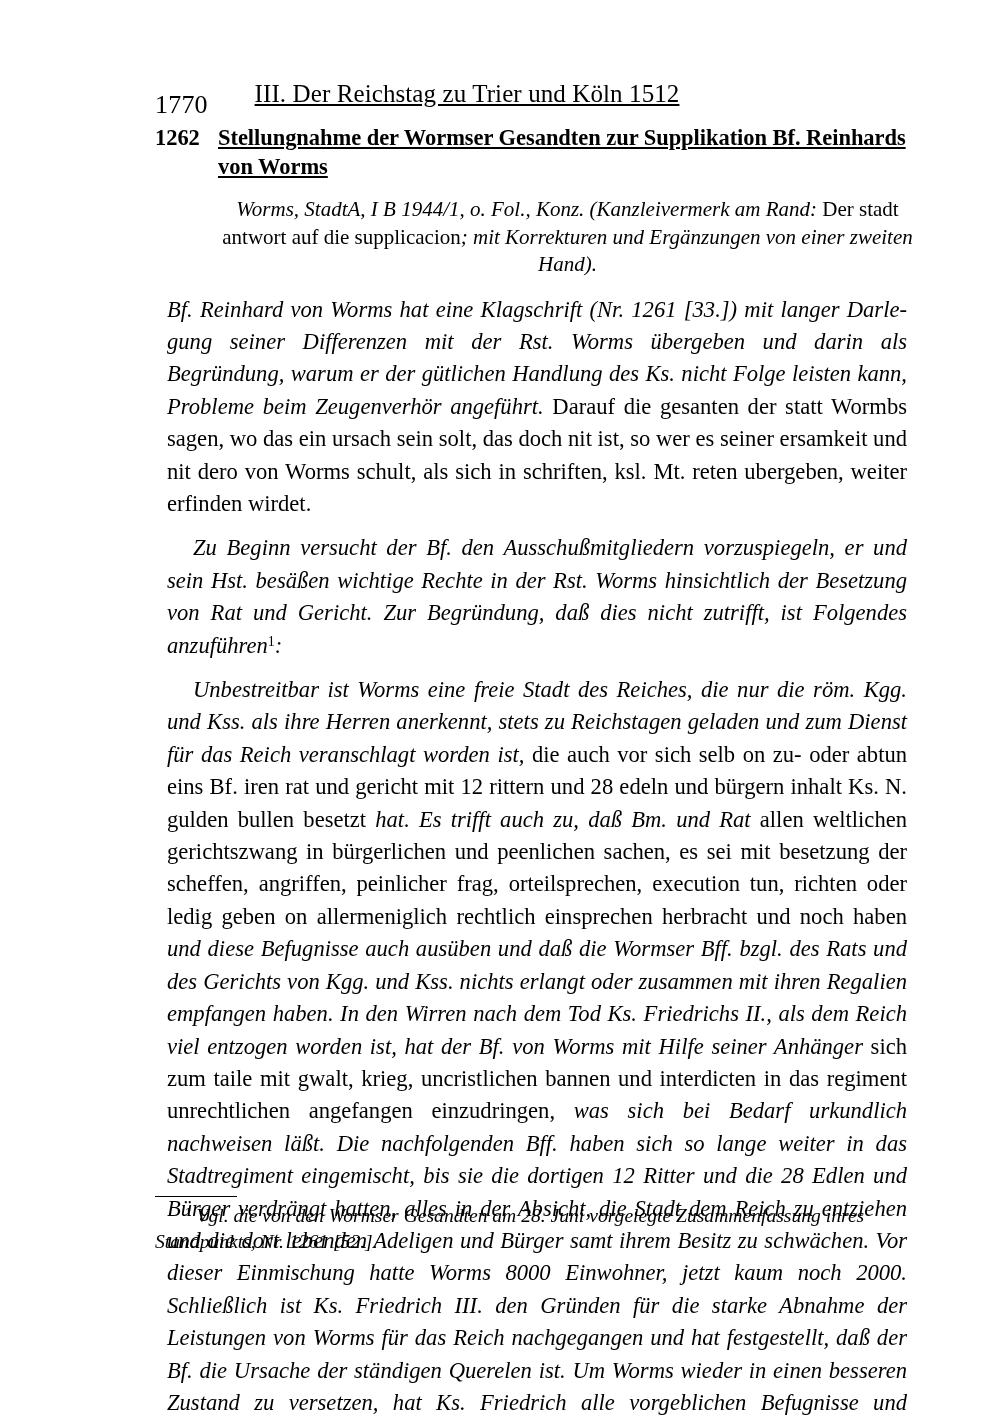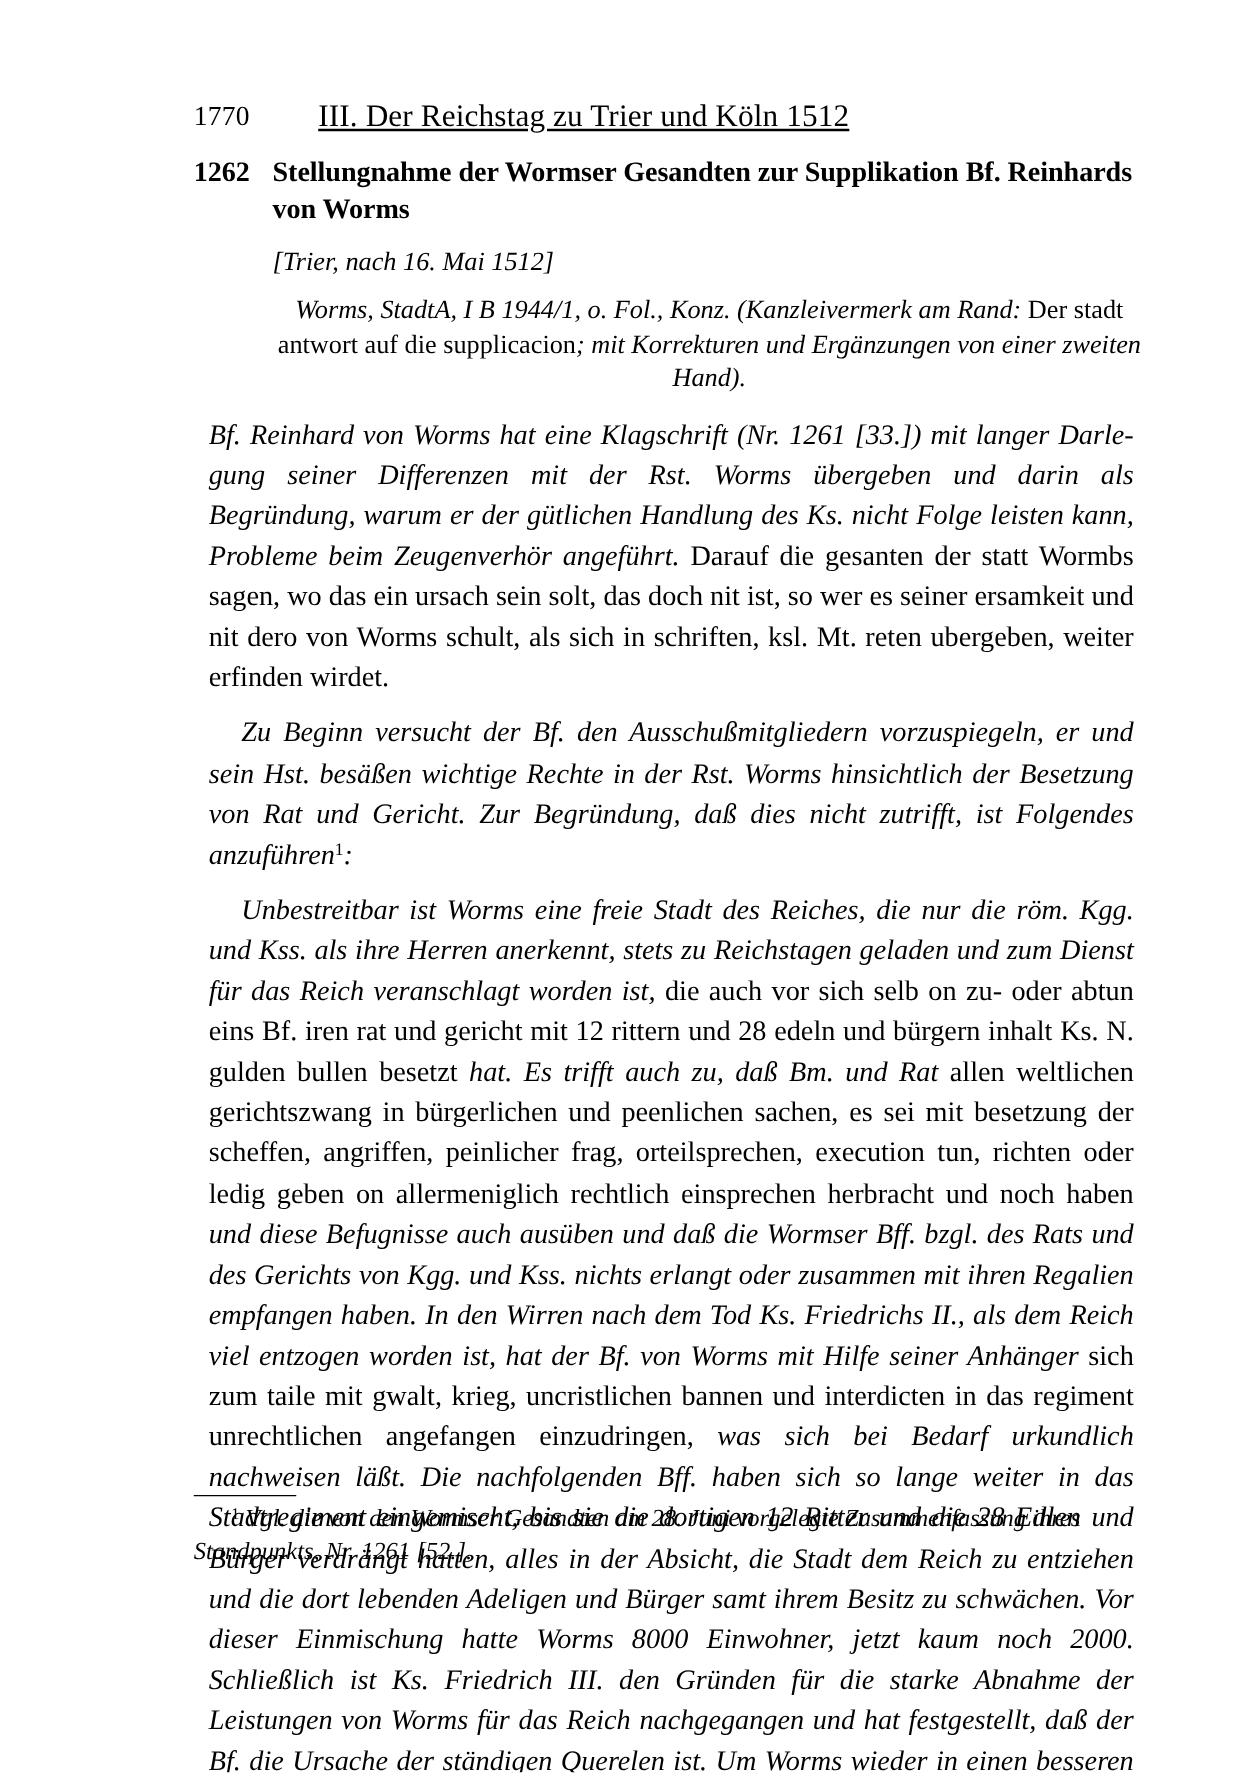--- a/index.html
+++ b/index.html
@@ -34,22 +34,22 @@
   .running-head {
     position: relative;
     height: 30px;
     margin-top: 78px;
     font-size: 20.5px;
     line-height: 30px;
   }
   .folio {
     position: absolute;
     left: 0;
-    top: 0;
-    font-size: 22px;
+    top: 12px;
+    font-size: 26px;
     letter-spacing: 0.2px;
   }
   .head-title {
     position: absolute;
     left: 0;
     top: 1px;
     width: 764px;
     text-align: center;
     font-size: 25px;
     letter-spacing: 0.1px;
@@ -60,20 +60,21 @@
 
   
   .doc-heading {
     position: relative;
     margin-top: 15px;
     padding-left: 63px;
     font-weight: bold;
     font-size: 22.5px;
     line-height: 29px;
     letter-spacing: -0.05px;
+    text-decoration: underline;
   }
   .doc-heading .doc-number {
     position: absolute;
     left: 0;
     top: 0;
     font-weight: bold;
     font-size: 22.5px;
   }
 
   
@@ -158,21 +159,20 @@
       <span class="folio">1770</span>
       <span class="head-title">III. Der Reichstag zu Trier und Köln 1512</span>
     </div>
 
     <h1 class="doc-heading">
       <span class="doc-number">1262</span>
       <span>Stellungnahme der Wormser Gesandten zur Supplikation Bf. Reinhards von Worms</span>
     </h1>
 
     <div class="meta-block">
-      <div class="meta-date">[Trier, nach 16. Mai 1512]</div>
       <div class="meta-source"><span class="it">Worms, StadtA, I B 1944/1, o. Fol., Konz. (Kanzleivermerk am Rand:</span><span class="ro"> Der stadt antwort auf die supplicacion</span><span class="it">; mit Korrekturen und Ergänzungen von einer zweiten Hand).</span></div>
     </div>
 
     <div class="body-text">
 
       <p><span class="it">Bf. Reinhard von Worms hat eine Klagschrift (Nr. 1261 [33.]) mit langer Darle­gung seiner Differenzen mit der Rst. Worms übergeben und darin als Begründung, warum er der gütlichen Handlung des Ks. nicht Folge leisten kann, Probleme beim Zeugenverhör angeführt.</span><span class="ro"> Darauf die gesanten der statt Wormbs sagen, wo das ein ursach sein solt, das doch nit ist, so wer es seiner ersamkeit und nit dero von Worms schult, als sich in schriften, ksl. Mt. reten ubergeben, weiter erfinden wirdet.</span></p>
 
       <p class="indent"><span class="it">Zu Beginn versucht der Bf. den Ausschußmitgliedern vorzuspiegeln, er und sein Hst. besäßen wichtige Rechte in der Rst. Worms hinsichtlich der Besetzung von Rat und Gericht. Zur Begründung, daß dies nicht zutrifft, ist Folgendes anzuführen</span><sup>1</sup><span class="it">:</span></p>
 
       <p class="indent"><span class="it">Unbestreitbar ist Worms eine freie Stadt des Reiches, die nur die röm. Kgg. und Kss. als ihre Herren anerkennt, stets zu Reichstagen geladen und zum Dienst für das Reich veranschlagt worden ist,</span><span class="ro"> die auch vor sich selb on zu- oder abtun eins Bf. iren rat und gericht mit 12 rittern und 28 edeln und bürgern inhalt Ks. N. gulden bullen besetzt </span><span class="it">hat. Es trifft auch zu, daß Bm. und Rat</span><span class="ro"> allen weltlichen gerichtszwang in bürgerlichen und peenlichen sachen, es sei mit besetzung der scheffen, angriffen, peinlicher frag, orteilsprechen, execution tun, richten oder ledig geben on allermeniglich rechtlich einsprechen herbracht und noch haben </span><span class="it">und diese Befugnisse auch ausüben und daß die Wormser Bff. bzgl. des Rats und des Gerichts von Kgg. und Kss. nichts erlangt oder zusammen mit ihren Regalien empfangen haben. In den Wirren nach dem Tod Ks. Friedrichs II., als dem Reich viel entzogen worden ist, hat der Bf. von Worms mit Hilfe seiner Anhänger</span><span class="ro"> sich zum taile mit gwalt, krieg, uncristlichen bannen und interdicten in das regiment unrechtlichen angefangen einzudringen,</span><span class="it"> was sich bei Bedarf urkundlich nachweisen läßt. Die nachfolgenden Bff. haben sich so lange weiter in das Stadtregiment eingemischt, bis sie die dortigen 12 Ritter und die 28 Edlen und Bürger verdrängt hatten, alles in der Absicht, die Stadt dem Reich zu entziehen und die dort lebenden Adeligen und Bürger samt ihrem Besitz zu schwächen. Vor dieser Einmischung hatte Worms 8000 Einwohner, jetzt kaum noch 2000. Schließlich ist Ks. Friedrich III. den Gründen für die starke Abnahme der Leistungen von Worms für das Reich nachgegangen und hat festgestellt, daß der Bf. die Ursache der ständigen Querelen ist. Um Worms wieder in einen besseren Zustand zu versetzen, hat Ks. Friedrich alle vorgeblichen Befugnisse und Verträge des Bf. per Urteil kassiert</span></p>

